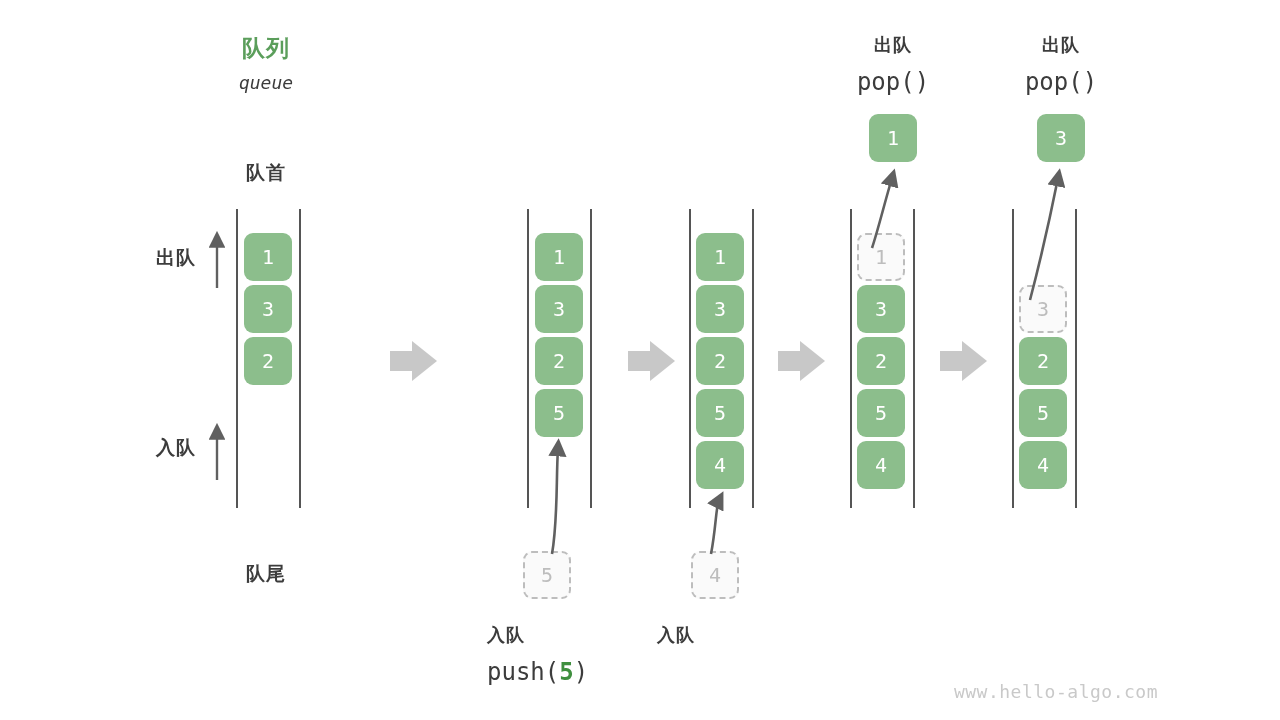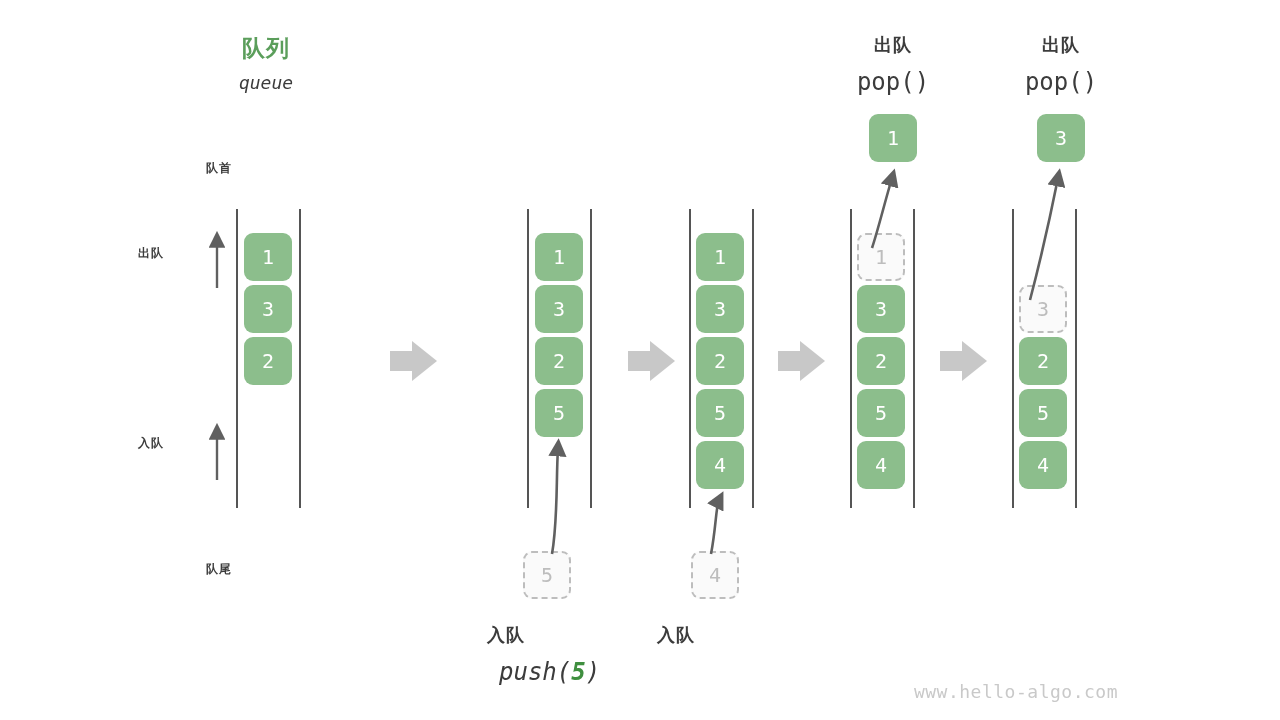--- a/index.html
+++ b/index.html
@@ -2,21 +2,21 @@
 <html><head>
 <meta charset="utf-8">
 <style>
   html,body{margin:0;padding:0;}
   body{
     width:1280px;height:720px;
     background:#ffffff;
     font-family:"Liberation Sans","DejaVu Sans",sans-serif;
     overflow:hidden;
   }
-  #stage{position:relative;width:1144px;height:720px;}
+  #stage{position:relative;width:1144px;height:720px;padding-left:40px;}
 
   
   .cjk-bold{
     font-family:"Liberation Sans","DejaVu Sans",sans-serif;
     font-weight:700;
     color:#3c3c3c;
     letter-spacing:1px;
     white-space:nowrap;
   }
   .title-cjk{
@@ -33,21 +33,22 @@
     position:absolute;
     font-family:"DejaVu Sans Mono","Liberation Mono",monospace;
     font-size:18px;
     color:#3c3c3c;
     white-space:nowrap;
     text-align:center;
     font-style:italic;
   }
   .side-label{
     position:absolute;
-    font-size:12px;
+    font-size:19px;
+    text-align:center;
   }
   .op-cjk{
     position:absolute;
     font-size:18px;
     text-align:center;
   }
   .op-code{
     position:absolute;
     font-family:"DejaVu Sans Mono","Liberation Mono",monospace;
     font-size:24px;
@@ -125,21 +126,21 @@
   <div class="box" style="left:244px;top:233px;">1</div>
   <div class="box" style="left:244px;top:285px;">3</div>
   <div class="box" style="left:244px;top:337px;">2</div>
 
   <div class="box" style="left:535px;top:233px;">1</div>
   <div class="box" style="left:535px;top:285px;">3</div>
   <div class="box" style="left:535px;top:337px;">2</div>
   <div class="box" style="left:535px;top:389px;">5</div>
   <div class="box ghost" style="left:523px;top:551px;">5</div>
   <div class="op-cjk cjk-bold" style="left:487px;top:623px;width:120px;text-align:left;">入队</div>
-  <div class="op-code" style="left:499px;top:658px;width:180px;text-align:left;font-style:italic;"><span>push(</span><span class="hl">5</span><span>)</span></div>
+  <div class="op-code" style="left:487px;top:658px;width:180px;text-align:left;"><span>push(</span><span class="hl">5</span><span>)</span></div>
 
   <div class="box" style="left:696px;top:233px;">1</div>
   <div class="box" style="left:696px;top:285px;">3</div>
   <div class="box" style="left:696px;top:337px;">2</div>
   <div class="box" style="left:696px;top:389px;">5</div>
   <div class="box" style="left:696px;top:441px;">4</div>
   <div class="box ghost" style="left:691px;top:551px;">4</div>
   <div class="op-cjk cjk-bold" style="left:657px;top:623px;width:120px;text-align:left;">入队</div>
 
   <div class="op-cjk cjk-bold" style="left:833px;top:33px;width:120px;">出队</div>

